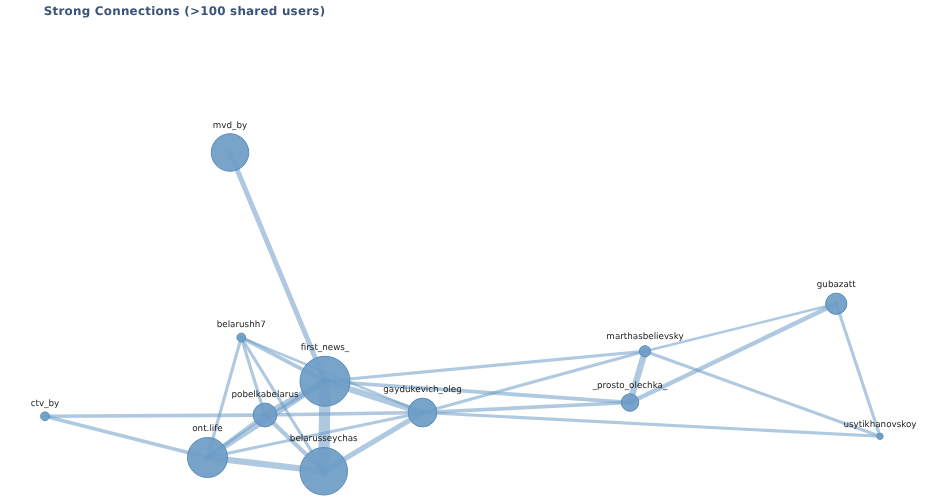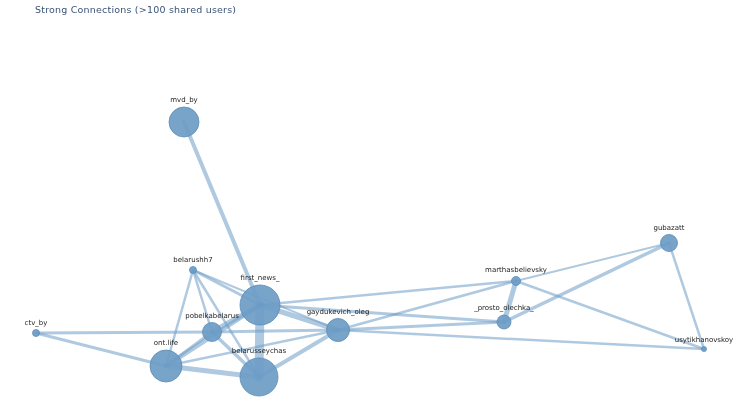--- a/index.html
+++ b/index.html
@@ -90,14 +90,14 @@
         <text x="36" y="324.5" text-anchor="middle" font-size="7" fill="#1c1c1c">ctv_by</text>
         <text x="166" y="345" text-anchor="middle" font-size="7" fill="#1c1c1c">ont.life</text>
         <text x="259" y="353" text-anchor="middle" font-size="7" fill="#1c1c1c">belarusseychas</text>
         <text x="338" y="313.5" text-anchor="middle" font-size="7" fill="#1c1c1c">gaydukevich_oleg</text>
         <text x="516" y="271.5" text-anchor="middle" font-size="7" fill="#1c1c1c">marthasbelievsky</text>
         <text x="504" y="310" text-anchor="middle" font-size="7" fill="#1c1c1c">_prosto_olechka_</text>
         <text x="669" y="229.5" text-anchor="middle" font-size="7" fill="#1c1c1c">gubazatt</text>
         <text x="704" y="341.5" text-anchor="middle" font-size="7" fill="#1c1c1c">usytikhanovskoy</text>
       </g>
   </svg>
-  <div class="chart-title" style="color: rgb(58, 83, 120);">Strong Connections (&gt;100 shared users)</div>
+  <div class="chart-title" style="color: rgb(58, 83, 120); font-weight: bold;">Strong Connections (&gt;100 shared users)</div>
 </div>
 
 </body></html>

